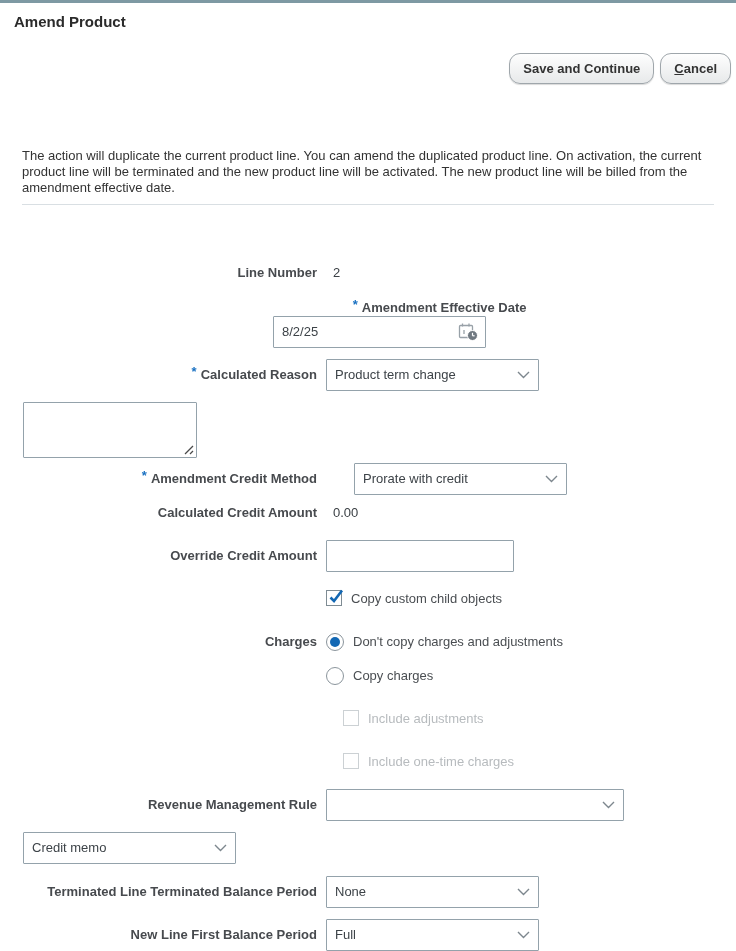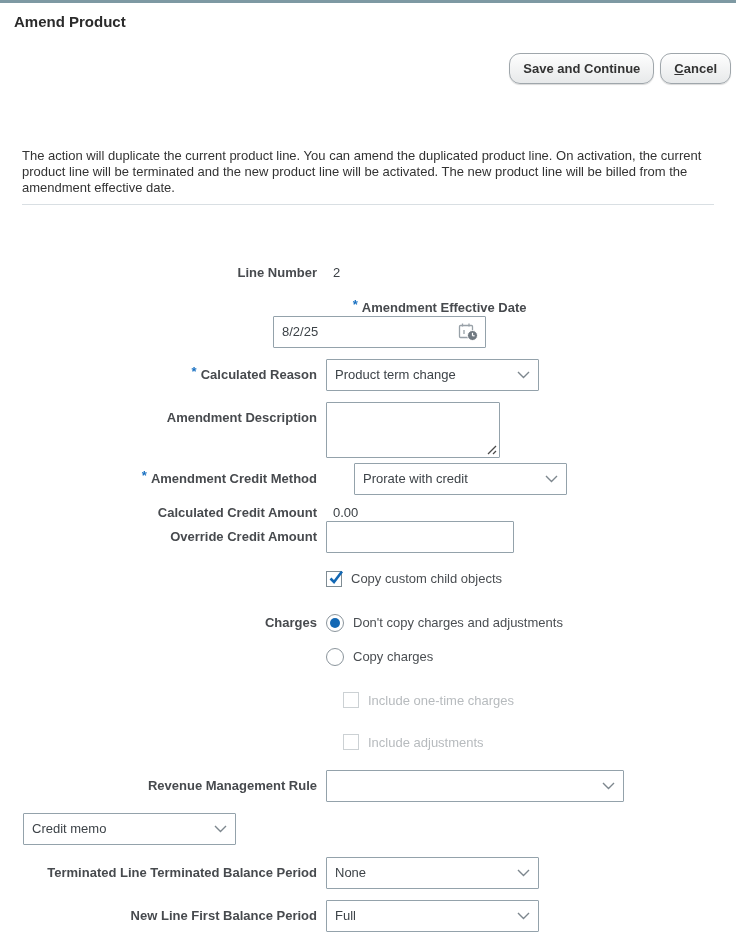--- a/index.html
+++ b/index.html
@@ -92,21 +92,20 @@
     <div class="lbl"><span class="req">*</span><span>Calculated Reason</span></div>
     <div class="field tbox selectbox w-std">
       <span class="selval">Product term change</span>
       <svg class="chev" width="13" height="8" viewBox="0 0 13 8">
           <path d="M1 1 L6.5 6.5 L12 1" fill="none" stroke="#7d878e" stroke-width="1.4"></path>
         </svg>
     </div>
   </div>
 
   <div class="row" style="margin-top:11px; align-items:flex-start;">
-    <div class="lbl" style="padding-top:8px;">Amendment Description</div>
     <div class="field ta-wrap">
       <textarea class="ta" style=""></textarea>
       <svg class="grip" width="11" height="11" viewBox="0 0 11 11">
         <line x1="10" y1="2" x2="2" y2="10" stroke="#4a4a4a" stroke-width="1.2"></line>
         <line x1="10" y1="7" x2="7" y2="10" stroke="#4a4a4a" stroke-width="1.2"></line>
       </svg>
     </div>
   </div>
 
   <div class="row" style="margin-top:5px;gap:28px;">
@@ -117,28 +116,28 @@
           <path d="M1 1 L6.5 6.5 L12 1" fill="none" stroke="#7d878e" stroke-width="1.4"></path>
         </svg>
     </div>
   </div>
 
   <div class="row" style="margin-top:10px; height:16px;">
     <div class="lbl">Calculated Credit Amount</div>
     <div class="plain-val">0.00</div>
   </div>
 
-  <div class="row" style="">
+  <div class="row" style="margin-top:19px;">
     <div class="lbl">Override Credit Amount</div>
     <input class="field tbox w-ovr" value="" style="">
   </div>
 
   <div class="row" style="margin-top:18px; height:17px;">
     <div class="lbl"></div>
-    <div class="field" style="display:flex; ">
+    <div class="field" style="display:flex; align-items:center;">
       <span class="cb">
         <svg width="15" height="16" viewBox="0 0 15 16">
           <path d="M2.5 8.5 L6 12 L14 1.5" fill="none" stroke="#1368b4" stroke-width="2.6"></path>
         </svg>
       </span>
       <span class="opt-label">Copy custom child objects</span>
     </div>
   </div>
 
   <div class="row" style="margin-top:26px; height:18px;">
@@ -150,33 +149,33 @@
   </div>
 
   <div class="row" style="margin-top:16px; height:18px;">
     <div class="lbl"></div>
     <div class="field" style="display:flex; align-items:center;">
       <span class="radio"></span>
       <span class="opt-label">Copy charges</span>
     </div>
   </div>
 
+  <div class="row" style="margin-top:25px; height:17px;">
+    <div class="lbl"></div>
+    <div class="field indent" style="display:flex; align-items:center;">
+      <span class="cb disabled"></span>
+      <span class="opt-label disabled">Include adjustments</span>
+    </div>
+  </div>
+
   <div class="row" style="margin-top:26px; height:17px;">
     <div class="lbl"></div>
     <div class="field indent" style="display:flex; align-items:center;">
       <span class="cb disabled"></span>
       <span class="opt-label disabled">Include one-time charges</span>
-    </div>
-  </div>
-
-  <div class="row" style="margin-top:25px; height:17px;">
-    <div class="lbl"></div>
-    <div class="field indent" style="display:flex; align-items:center;">
-      <span class="cb disabled"></span>
-      <span class="opt-label disabled">Include adjustments</span>
     </div>
   </div>
 
   <div class="row" style="margin-top:19px;">
     <div class="lbl">Revenue Management Rule</div>
     <div class="field tbox selectbox w-rev">
       <span class="selval"></span>
       <svg class="chev" width="13" height="8" viewBox="0 0 13 8">
           <path d="M1 1 L6.5 6.5 L12 1" fill="none" stroke="#7d878e" stroke-width="1.4"></path>
         </svg>

